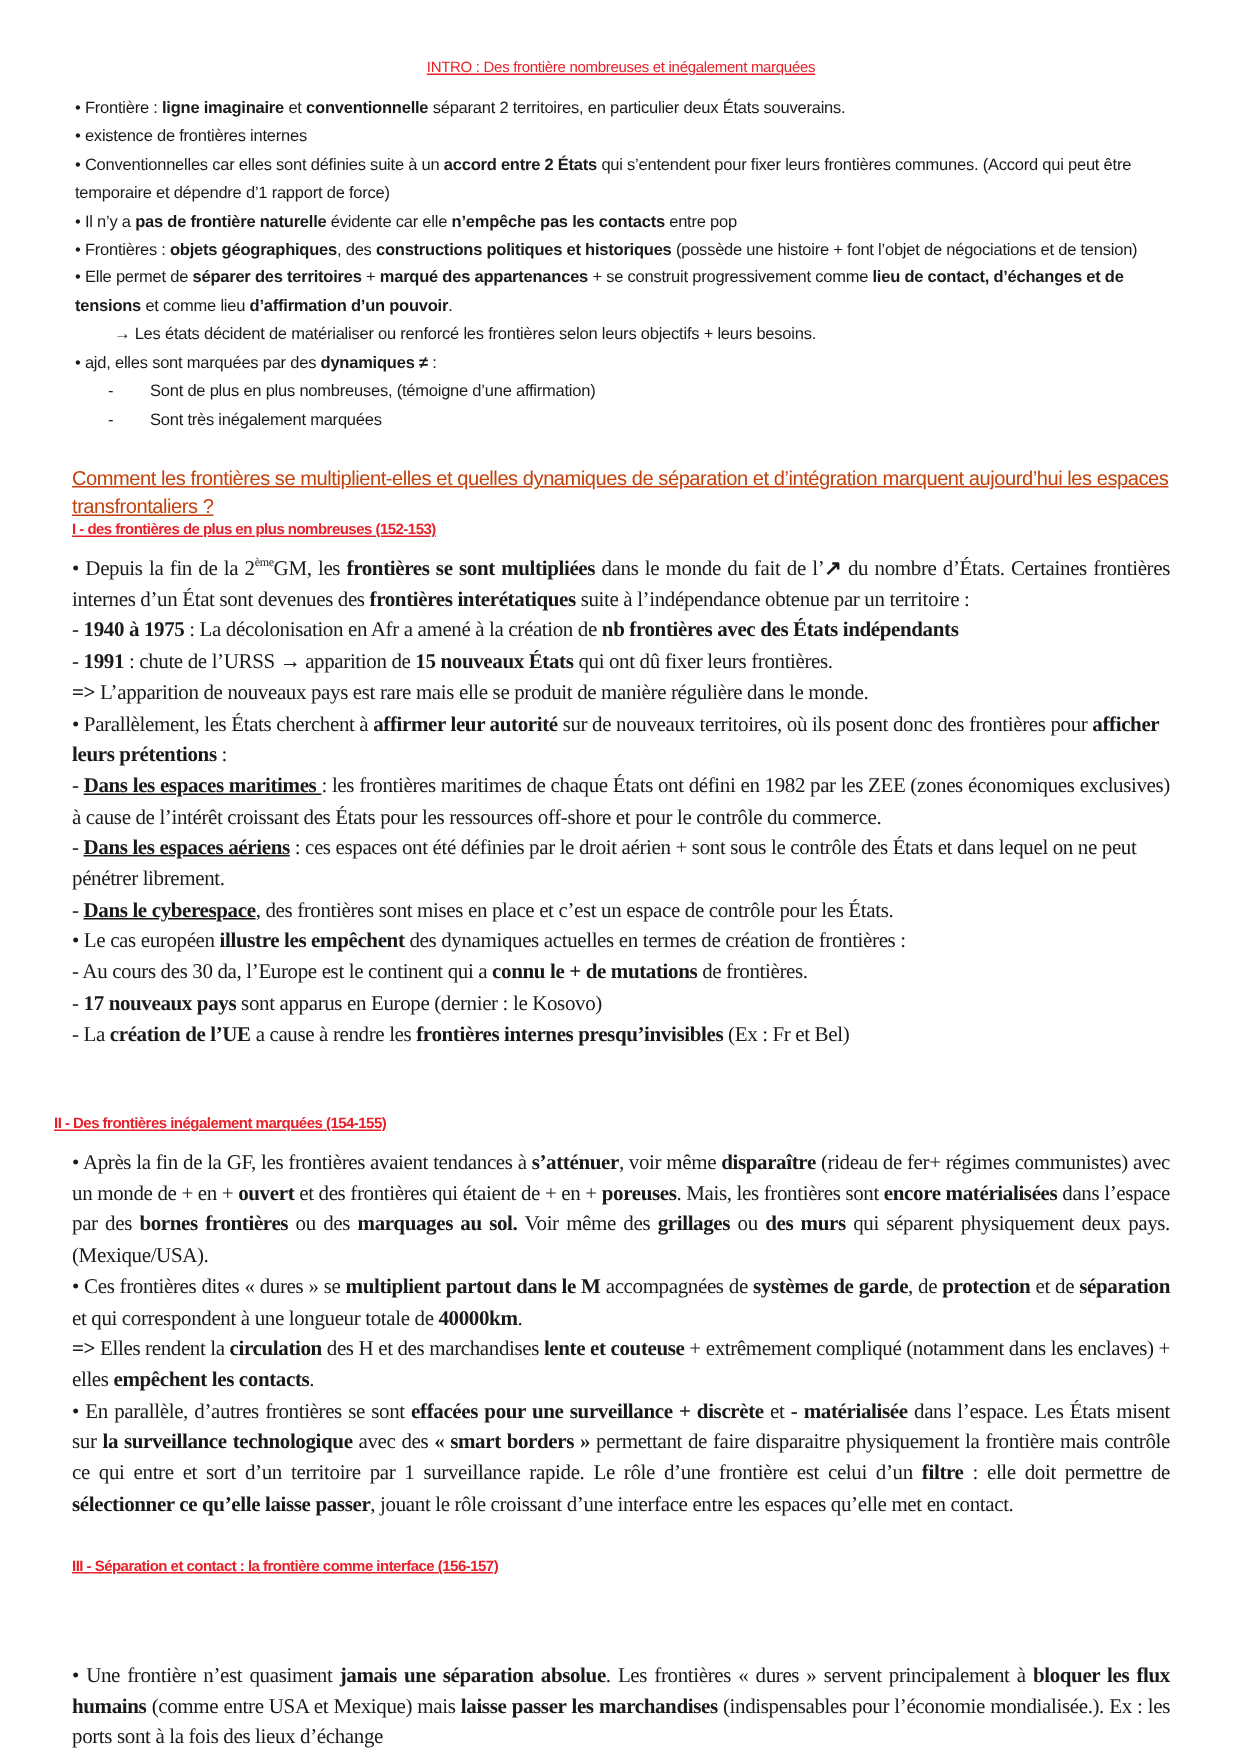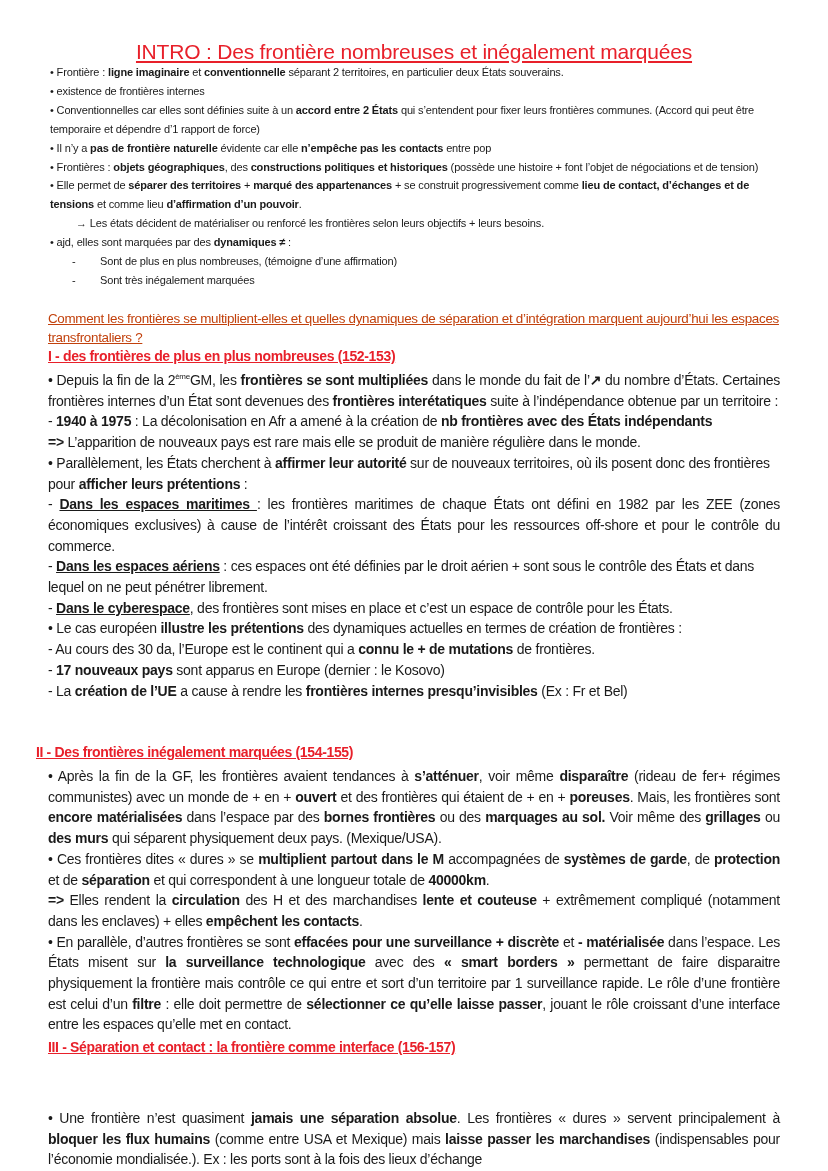--- a/index.html
+++ b/index.html
@@ -1,48 +1,48 @@
 <!DOCTYPE html>
 <html><head>
 <meta charset="utf-8">
 <style>
   html, body { margin: 0; padding: 0; background: #ffffff; }
   body { width: 828px; height: 1171px; overflow: hidden; position: relative; color: #1a1a1a; }
   .page { position: absolute; left: 0; top: 0; width: 828px; height: 1171px; }
   .title {
     position: absolute; left: 0; width: 828px; top: 40px; text-align: center;
-    font-family: "Liberation Sans", sans-serif; font-size: 21px; color: #e8202a;
+    font-family: "Liberation Sans", sans-serif; font-size: 10px; color: #e8202a;
     text-decoration: underline; letter-spacing: -0.2px;
   }
   .intro {
     position: absolute; left: 50px; width: 740px; top: 63px;
     font-family: "Liberation Sans", sans-serif; font-size: 11px; line-height: 18.9px;
     letter-spacing: -0.15px;
   }
   .intro p { margin: 0; }
   .intro .arrow-line { padding-left: 26px; }
   .intro ul { list-style: none; margin: 0; padding: 0; }
   .intro li { padding-left: 50px; position: relative; }
   .intro li .dash { position: absolute; left: 22px; }
   .question {
     position: absolute; left: 48px; width: 740px; top: 310px;
     font-family: "Liberation Sans", sans-serif; font-size: 13.4px; line-height: 18.6px;
     color: #c2410c; text-decoration: underline; letter-spacing: -0.3px;
   }
   .h-section {
-    font-family: "Liberation Sans", sans-serif; font-size: 14px; color: #e8202a;
+    font-family: "Liberation Sans", sans-serif; font-size: 10px; color: #e8202a;
     text-decoration: underline; letter-spacing: -0.35px; margin: 0;
   }
   .h1 { position: absolute; left: 48px; top: 348px; }
   .body-block {
     position: absolute; left: 48px; width: 732px;
     font-family: "Liberation Sans", sans-serif; font-size: 14px; line-height: 20.7px;
     letter-spacing: -0.25px;
   }
-  .body-block p { margin: 0; }
+  .body-block p { margin: 0; font-family: Liberation Serif, serif; }
   .justify { text-align: justify; text-align-last: left; }
   .b1 { top: 370px; }
   .h2 { position: absolute; left: 36px; top: 744px; }
   .b2 { top: 766px; }
   .h3 { position: absolute; left: 48px; top: 1039px; }
   .b3 { top: 1108px; }
   b { font-weight: bold; }
   u { text-decoration: underline; }
   sup { font-size: 8px; line-height: 0; }
   .icon { display: inline-block; }
@@ -68,26 +68,27 @@
       <li><span class="dash">-</span><span>Sont très inégalement marquées</span></li>
     </ul>
   </div>
 
   <div class="question">Comment les frontières se multiplient-elles et quelles dynamiques de séparation et d’intégration marquent aujourd’hui les espaces transfrontaliers ?</div>
 
   <h2 class="h-section h1">I - des frontières de plus en plus nombreuses (152-153)</h2>
   <div class="body-block b1">
     <p class="justify"><span>• Depuis la fin de la 2</span><sup>ème</sup><span>GM, les </span><b>frontières se sont multipliées</b><span> dans le monde du fait de l’</span><b class="icon">↗</b><span> du nombre d’États. Certaines frontières internes d’un État sont devenues des </span><b>frontières interétatiques</b><span> suite à l’indépendance obtenue par un territoire :</span></p>
     <p><span>- </span><b>1940 à 1975</b><span> : La décolonisation en Afr a amené à la création de </span><b>nb frontières avec des États indépendants</b></p>
+    <p><span>- </span><b>1991</b><span> : chute de l’URSS </span><span class="icon">→</span><span> apparition de </span><b>15 nouveaux États</b><span> qui ont dû fixer leurs frontières.</span></p>
     <p><b class="icon">=&gt;</b><span> L’apparition de nouveaux pays est rare mais elle se produit de manière régulière dans le monde.</span></p>
     <p><span>• Parallèlement, les États cherchent à </span><b>affirmer leur autorité</b><span> sur de nouveaux territoires, où ils posent donc des frontières pour </span><b>afficher leurs prétentions</b><span> :</span></p>
     <p class="justify"><span>- </span><b><u>Dans les espaces maritimes </u></b><span>: les frontières maritimes de chaque États ont défini en 1982 par les ZEE (zones économiques exclusives) à cause de l’intérêt croissant des États pour les ressources off-shore et pour le contrôle du commerce.</span></p>
     <p><span>- </span><b><u>Dans les espaces aériens</u></b><span> : ces espaces ont été définies par le droit aérien + sont sous le contrôle des États et dans lequel on ne peut pénétrer librement.</span></p>
     <p><span>- </span><b><u>Dans le cyberespace</u></b><span>, des frontières sont mises en place et c’est un espace de contrôle pour les États.</span></p>
-    <p><span>• Le cas européen </span><b>illustre les prétentions</b><span> des dynamiques actuelles en termes de création de frontières :</span></p>
+    <p><span>• Le cas européen </span><b>illustre les empêchent</b><span> des dynamiques actuelles en termes de création de frontières :</span></p>
     <p><span>- Au cours des 30 da, l’Europe est le continent qui a </span><b>connu le + de mutations</b><span> de frontières.</span></p>
     <p><span>- </span><b>17 nouveaux pays</b><span> sont apparus en Europe (dernier : le Kosovo)</span></p>
     <p><span>- La </span><b>création de l’UE</b><span> a cause à rendre les </span><b>frontières internes presqu’invisibles</b><span> (Ex : Fr et Bel)</span></p>
   </div>
 
   <h2 class="h-section h2">II - Des frontières inégalement marquées (154-155)</h2>
   <div class="body-block b2">
     <p class="justify"><span>• Après la fin de la GF, les frontières avaient tendances à </span><b>s’atténuer</b><span>, voir même </span><b>disparaître</b><span> (rideau de fer+ régimes communistes) avec un monde de + en + </span><b>ouvert</b><span> et des frontières qui étaient de + en + </span><b>poreuses</b><span>. Mais, les frontières sont </span><b>encore matérialisées</b><span> dans l’espace par des </span><b>bornes frontières</b><span> ou des </span><b>marquages au sol.</b><span> Voir même des </span><b>grillages</b><span> ou </span><b>des murs</b><span> qui séparent physiquement deux pays. (Mexique/USA).</span></p>
     <p class="justify"><span>• Ces frontières dites « dures » se </span><b>multiplient partout dans le M</b><span> accompagnées de </span><b>systèmes de garde</b><span>, de </span><b>protection</b><span> et de </span><b>séparation</b><span> et qui correspondent à une longueur totale de </span><b>40000km</b><span>.</span></p>
     <p class="justify"><b class="icon">=&gt;</b><span> Elles rendent la </span><b>circulation</b><span> des H et des marchandises </span><b>lente et couteuse</b><span> + extrêmement compliqué (notamment dans les enclaves) + elles </span><b>empêchent les contacts</b><span>.</span></p>

